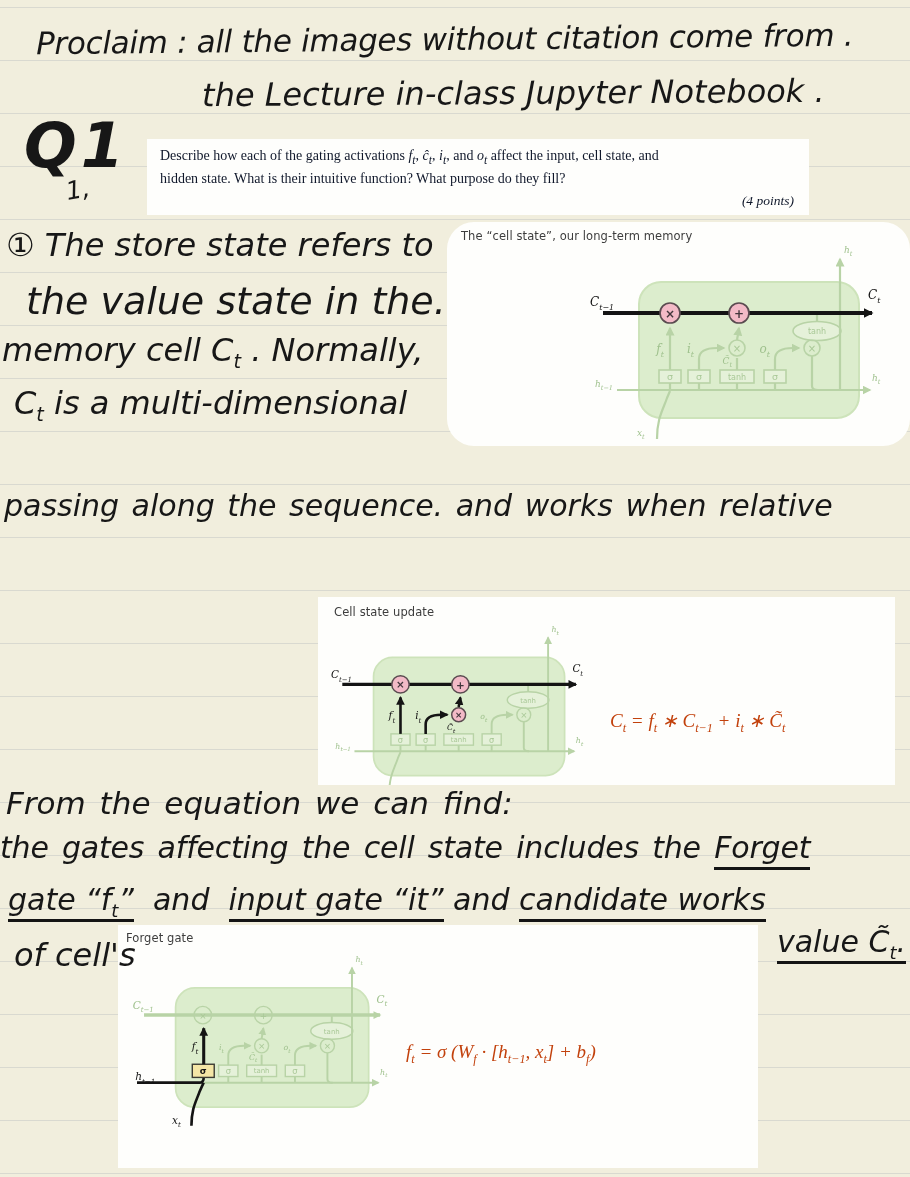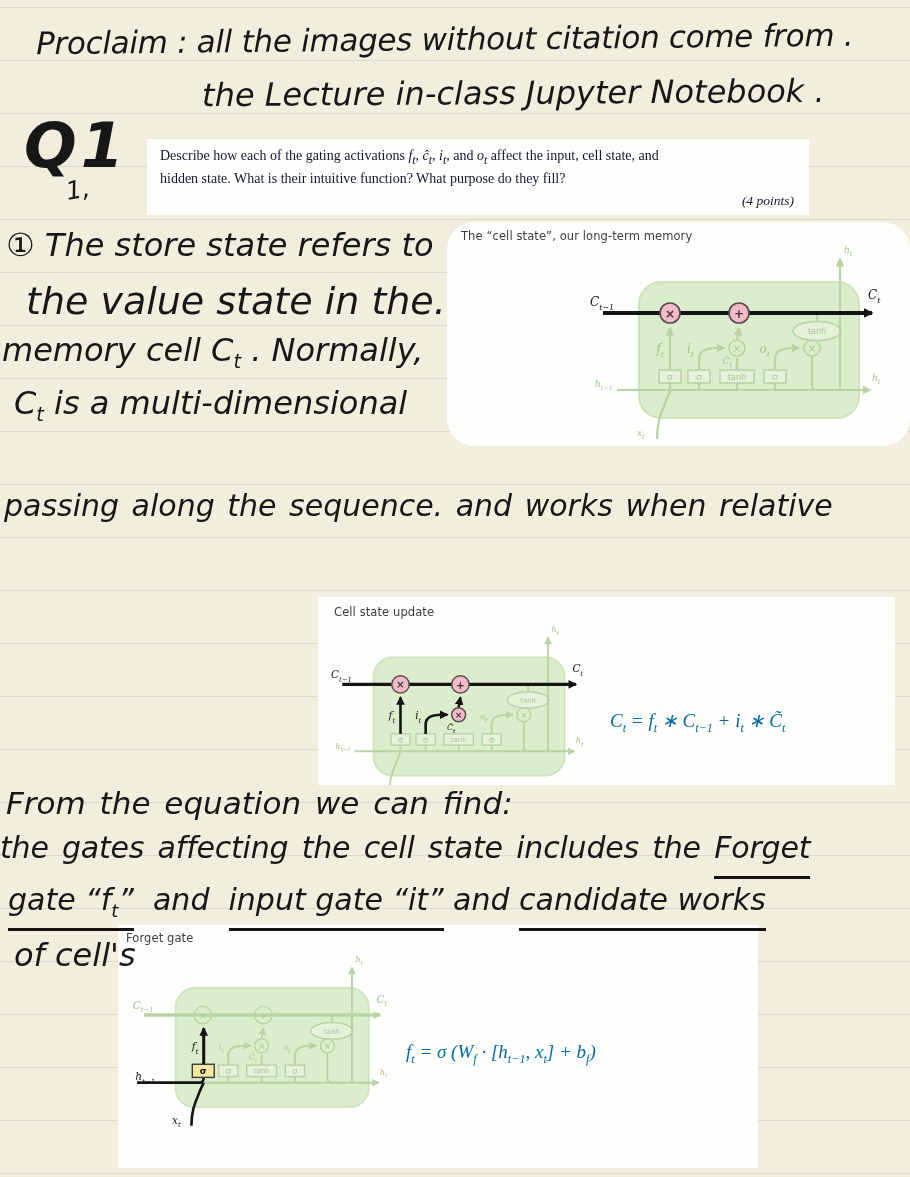--- a/index.html
+++ b/index.html
@@ -11,41 +11,41 @@
     background-position:0 7px;
     font-family:"DejaVu Sans",sans-serif;
   }
   
   .hw{
     position:absolute;white-space:nowrap;color:#171717;
     font-family:"DejaVu Sans",sans-serif;font-style:italic;
     z-index:6;line-height:1.1;
   }
   .hw sub{font-size:60%;}
-  .u{border-bottom:3.5px solid #141414;padding-bottom:11px;}
+  .u{border-bottom:3.5px solid #141414;padding-bottom:2px;}
   
   .qbox{
     position:absolute;left:147px;top:139px;width:662px;height:76px;
     background:#fefefc;z-index:3;box-sizing:border-box;padding:7px 13px;
     font-family:"Liberation Serif",serif;font-size:14px;color:#0f172a;line-height:1.38;
   }
   .qbox .points{position:absolute;right:15px;bottom:4px;font-style:italic;font-size:13.5px;}
   
   .fig{position:absolute;background:#fefefc;z-index:2;overflow:hidden;}
   .fig-title{
     position:absolute;font-family:"DejaVu Sans",sans-serif;font-size:11.5px;
     font-weight:500;color:#3d3d3d;letter-spacing:.1px;
   }
   .fig1{left:447px;top:222px;width:463px;height:224px;border-radius:27px;}
   .fig2{left:318px;top:597px;width:577px;height:188px;}
   .fig3{left:118px;top:925px;width:640px;height:243px;}
   .fig svg{position:absolute;}
   .eq{
     position:absolute;font-family:"Liberation Serif",serif;font-style:italic;
-    font-size:19px;color:#0369a1;white-space:nowrap;
+    font-size:19px;color:#c2410c;white-space:nowrap;
   }
   .eq sub{font-size:64%;font-style:italic;}
   
   .body-rect{fill:#dcedcd;stroke:#cde3ba;stroke-width:2;}
   .gl{stroke:#b8d3a6;fill:none;stroke-width:2.2;}
   .glt{stroke:#b8d3a6;fill:none;stroke-width:4;}
   .bl{stroke:#141414;fill:none;stroke-width:3;}
   .blt{stroke:#141414;fill:none;stroke-width:4;}
   .blt2{stroke:#141414;fill:none;stroke-width:3.5;}
   .gbox{fill:rgba(255,255,255,.25);stroke:#b8d3a6;stroke-width:1.6;}
@@ -82,20 +82,21 @@
 
   <div class="hw" style="left:6px;top:228px;font-size:32px;">① The store state refers to</div>
   <div class="hw" style="left:26px;top:281px;font-size:38px;">the value state in the.</div>
   <div class="hw" style="left:2px;top:333px;font-size:32px;">memory cell C<sub>t</sub> . Normally,</div>
   <div class="hw" style="left:14px;top:386px;font-size:32px;">C<sub>t</sub> is a multi-dimensional</div>
   <div class="hw" style="left:4px;top:489px;font-size:30px;word-spacing:3px;">passing along the sequence. and works when relative</div>
   <div class="hw" style="left:6px;top:786px;font-size:31px;word-spacing:4px;">From the equation we can find:</div>
   <div class="hw" style="left:0px;top:831px;font-size:30px;letter-spacing:-.2px;word-spacing:4px;">the gates affecting the cell state includes the <span class="u">Forget</span></div>
   <div class="hw" style="left:8px;top:883px;font-size:30px;"><span class="u">gate “f<sub>t</sub>”</span>&nbsp; and &nbsp;<span class="u">input gate “it”</span> and <span class="u">candidate works</span></div>
   <div class="hw" style="left:14px;top:938px;font-size:32px;">of cell's</div>
+  <div class="hw" style="left:700px;top:925px;width:206px;font-size:30px;text-align:right;"><span class="u">value C̃<sub>t</sub>.</span></div>
 
   <div class="fig fig1">
     <div class="fig-title" style="left:14px;top:7px;">The “cell state”, our long-term memory</div>
     <svg style="left:140px;top:18px;" width="310" height="205" viewBox="0 0 310 205">
       <defs>
         <marker id="a1g" markerUnits="userSpaceOnUse" markerWidth="11" markerHeight="11" refX="7.5" refY="4.5" orient="auto">
             <path d="M0,0 L9,4.5 L0,9 Z" fill="#b8d3a6"></path>
           </marker>
         <marker id="a1b" markerUnits="userSpaceOnUse" markerWidth="13" markerHeight="13" refX="8.5" refY="5" orient="auto">
             <path d="M0,0 L10,5 L0,10 Z" fill="#141414"></path>

